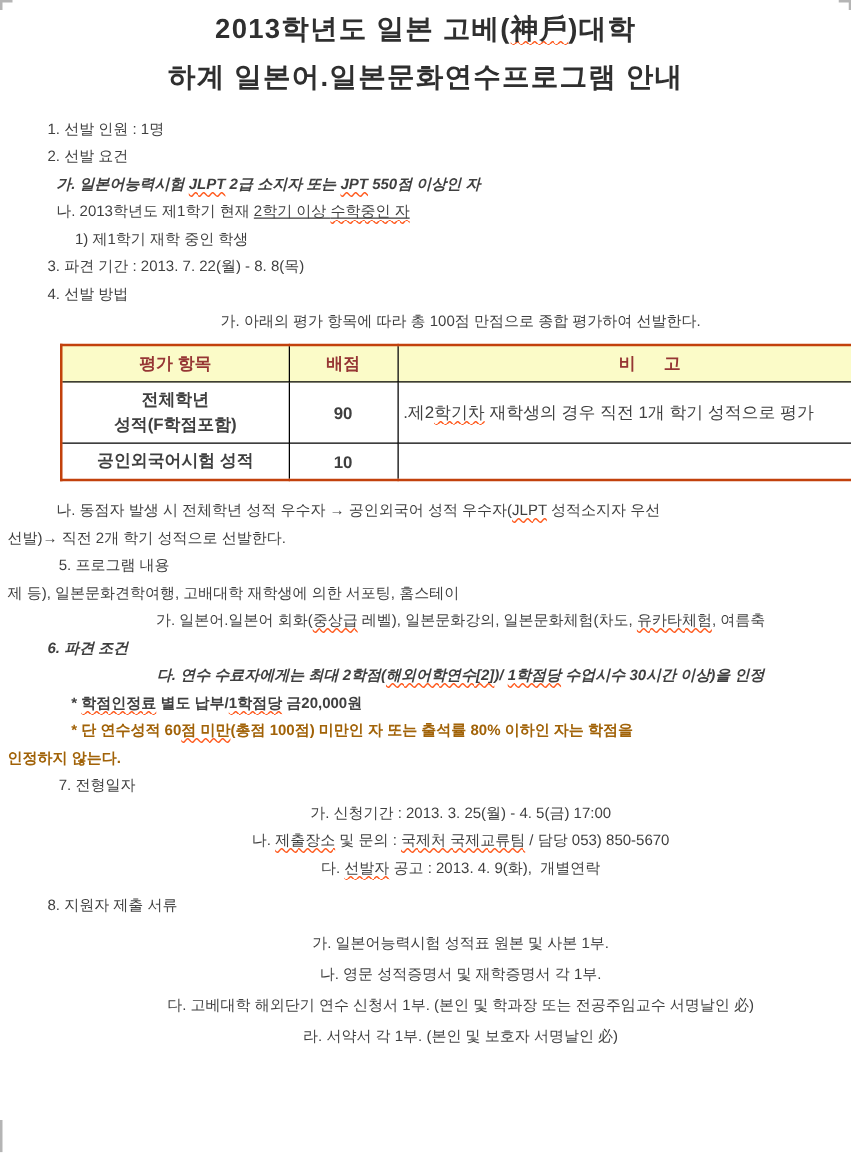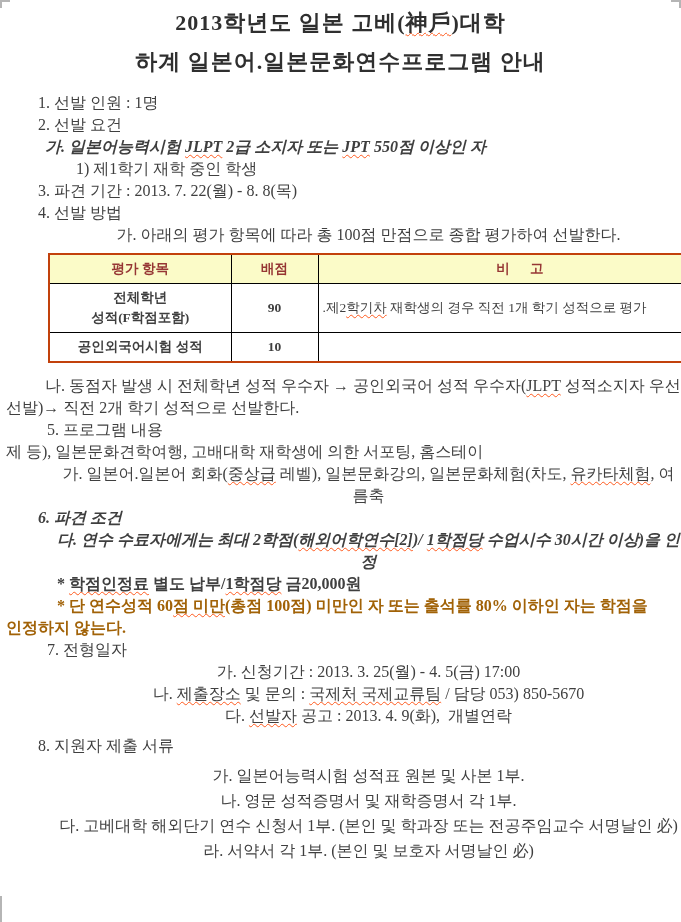--- a/index.html
+++ b/index.html
@@ -1,49 +1,49 @@
 <!DOCTYPE html>
 <html><head>
 <meta charset="utf-8">
 <style>
   html,body{margin:0;padding:0;background:#ffffff;}
   .page{
     position:relative;
     width:681px;height:922px;
     background:#ffffff;
-    font-family:Liberation Serif, serif;
+    font-family:Liberation Sans, sans-serif;
     color:#3f3f3f;
     overflow:hidden;
   }
   
   .edge{position:absolute;background:#b5b5b5;}
   .edge.tl-h{left:0;top:0;width:10px;height:2px;}
   .edge.tl-v{left:0;top:0;width:2px;height:8px;}
   .edge.tr-h{right:0;top:0;width:10px;height:2px;}
   .edge.tr-v{right:0;top:0;width:2px;height:8px;}
   .edge.bl-v{left:0;bottom:0;width:2px;height:26px;}
 
   .doc-title{padding-top:8px;text-align:center;}
   .doc-title .t-line{
     font-size:22px;font-weight:bold;color:#2f2f2f;
     line-height:30px;letter-spacing:1px;
   }
   .doc-title .t-line + .t-line{margin-top:9px;}
 
   .doc-body{margin-top:15px;}
   .ln{
-    font-size:16px;line-height:22px;
+    font-size:12px;line-height:22px;
     white-space:pre-wrap;color:#3f3f3f;
   }
   
   .in-l1{margin-left:38px;}
   .in-l1b{margin-left:47px;}
   .in-ga{margin-left:45px;}
   .in-ga2{margin-left:56px;text-align:center;}
-  .in-num{margin-left:76px;}
+  .in-num{margin-left:60px;}
   .in-cont{margin-left:6px;}
   .in-star{margin-left:57px;}
   
   .bi{font-weight:bold;font-style:italic;}
   .b{font-weight:bold;}
   .red{color:#a16207;font-weight:bold;}
   .mt8{margin-top:8px;}
   .sp3{margin-top:3px;}
   
   .u{text-decoration:underline;text-decoration-color:#3f3f3f;}
@@ -93,20 +93,21 @@
 
   <div class="doc-title">
     <div class="t-line" id="title-line-1"><span>2013학년도 일본 고베(</span><span class="w">神戶</span><span>)대학</span></div>
     <div class="t-line" id="title-line-2"><span>하계 일본어.일본문화연수프로그램 안내</span></div>
   </div>
 
   <div class="doc-body" id="doc-body">
       <div class="ln in-l1"><span>1. 선발 인원 : 1명</span></div>
       <div class="ln in-l1"><span>2. 선발 요건</span></div>
       <div class="ln in-ga bi"><span>가. 일본어능력시험 </span><span class="w">JLPT</span><span> 2급 소지자 또는 </span><span class="w">JPT</span><span> 550점 이상인 자</span></div>
+      <div class="ln in-ga"><span>나. 2013학년도 제1학기 현재 </span><span class="u">2학기 이상 </span><span class="u"><span class="w">수학중인 자</span></span></div>
       <div class="ln in-num"><span>1) 제1학기 재학 중인 학생</span></div>
       <div class="ln in-l1"><span>3. 파견 기간 : 2013. 7. 22(월) - 8. 8(목)</span></div>
       <div class="ln in-l1"><span>4. 선발 방법</span></div>
       <div class="ln in-ga2"><span>가. 아래의 평가 항목에 따라 총 100점 만점으로 종합 평가하여 선발한다.</span></div>
     <table class="eval">
       <colgroup>
           <col style="width:182px">
           <col style="width:87px">
           <col style="width:404px">
         </colgroup>

